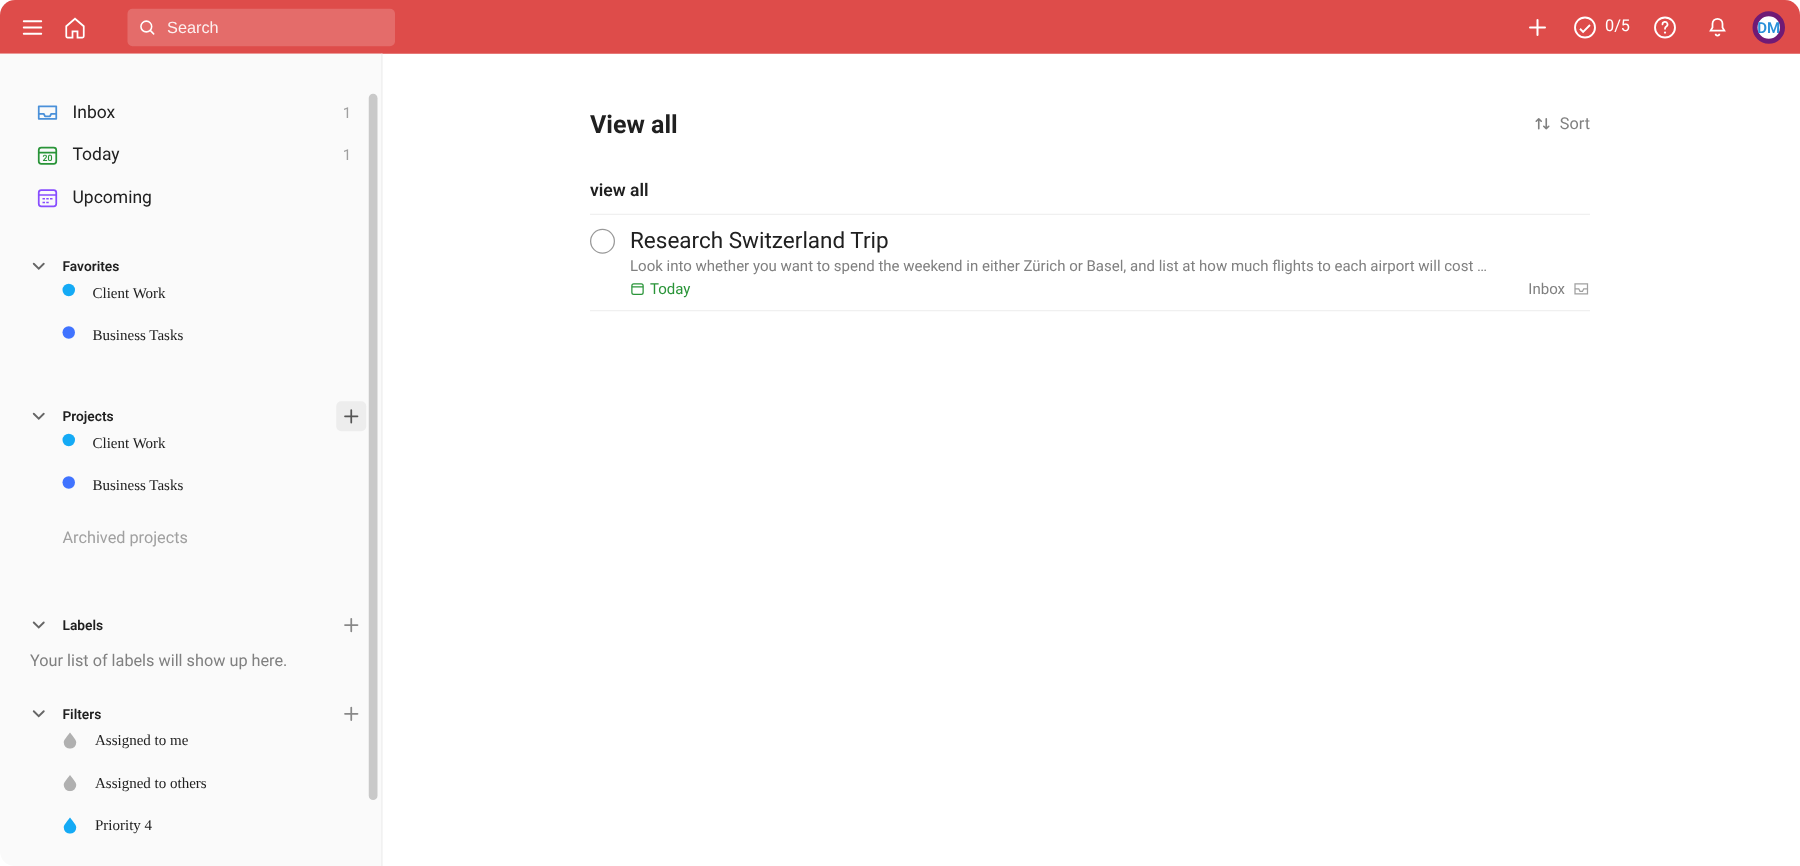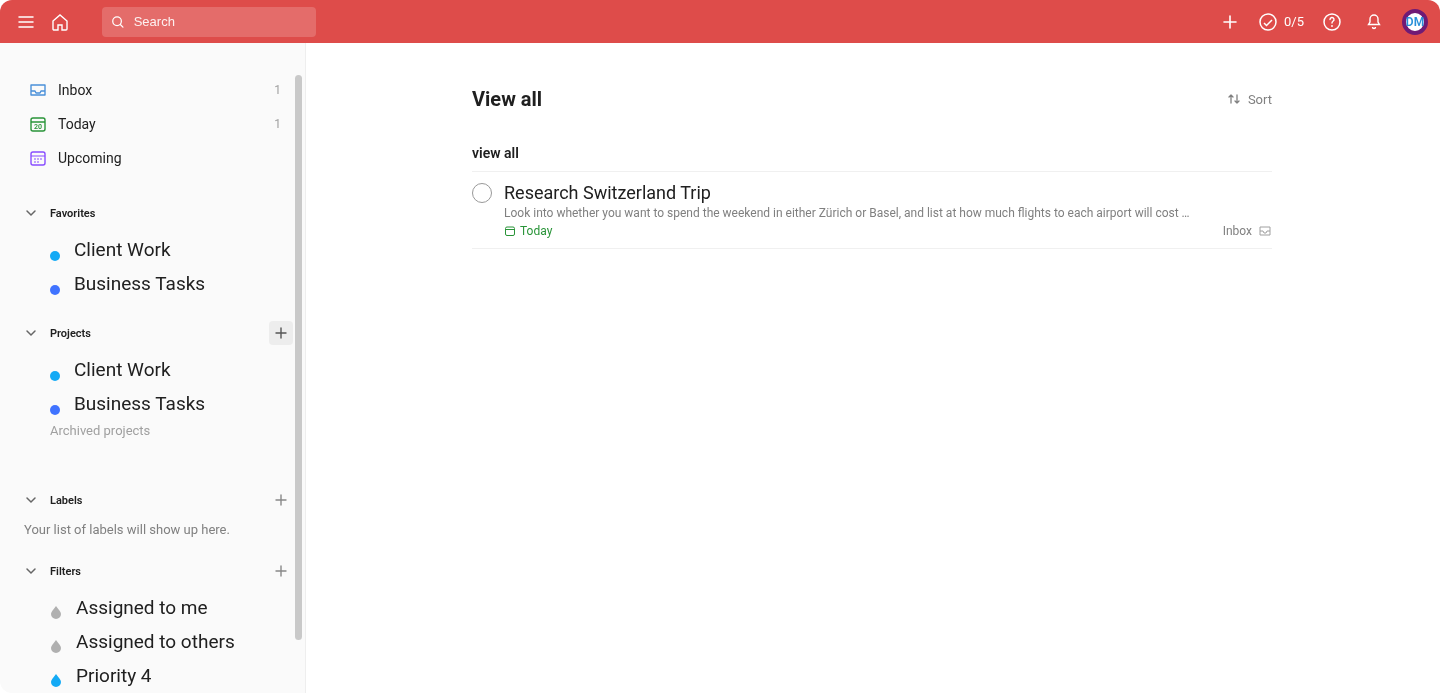--- a/index.html
+++ b/index.html
@@ -39,21 +39,21 @@
   .nav-item{display:flex;align-items:center;height:34px;padding:0 24px 0 18px;cursor:pointer;font-size:14px;color:var(--text);}
   .nav-item .icon{width:24px;display:flex;justify-content:flex-end;margin-right:10px;}
   .nav-item .count{margin-left:auto;color:var(--muted2);font-size:12px;}
 
   .section{margin-top:24px;}
   .section-header{display:flex;align-items:center;height:28px;padding:0 12px 0 18px;cursor:pointer;font-size:11px;font-weight:600;}
   .section-header .chev{width:20px;display:flex;justify-content:flex-start;margin-right:6px;color:#666;}
   .section-header .add{margin-left:auto;width:24px;height:24px;display:flex;align-items:center;justify-content:center;color:#666;border-radius:4px;}
   .section-header .add.hl{background:#ededed;}
 
-  .list-item{display:flex;align-items:flex-end;height:34px;padding:0 12px 0 44px;cursor:pointer;font-size:19px;}
+  .list-item{display:flex;align-items:flex-start;height:34px;padding:0 12px 0 44px;cursor:pointer;font-size:12px;font-family:Liberation Serif, serif;}
   .dot{width:10px;height:10px;border-radius:50%;margin-right:14px;flex-shrink:0;}
   .drop{color:#b0b0b0;margin-right:14px;flex-shrink:0;}
   .drop.blue{color:var(--sky);}
   .archived{padding:8px 12px 0 44px;font-size:13px;color:var(--muted2);}
   .labels-empty{padding:8px 12px 0 18px;font-size:13px;color:var(--muted);}
 
   .main{flex:1;overflow:auto;padding:44px 0 0 0;}
   .main-inner{width:800px;margin:0 0 0 166px;}
   .page-head{display:flex;align-items:center;margin-bottom:34px;}
   .page-title{font-size:20px;font-weight:700;}

